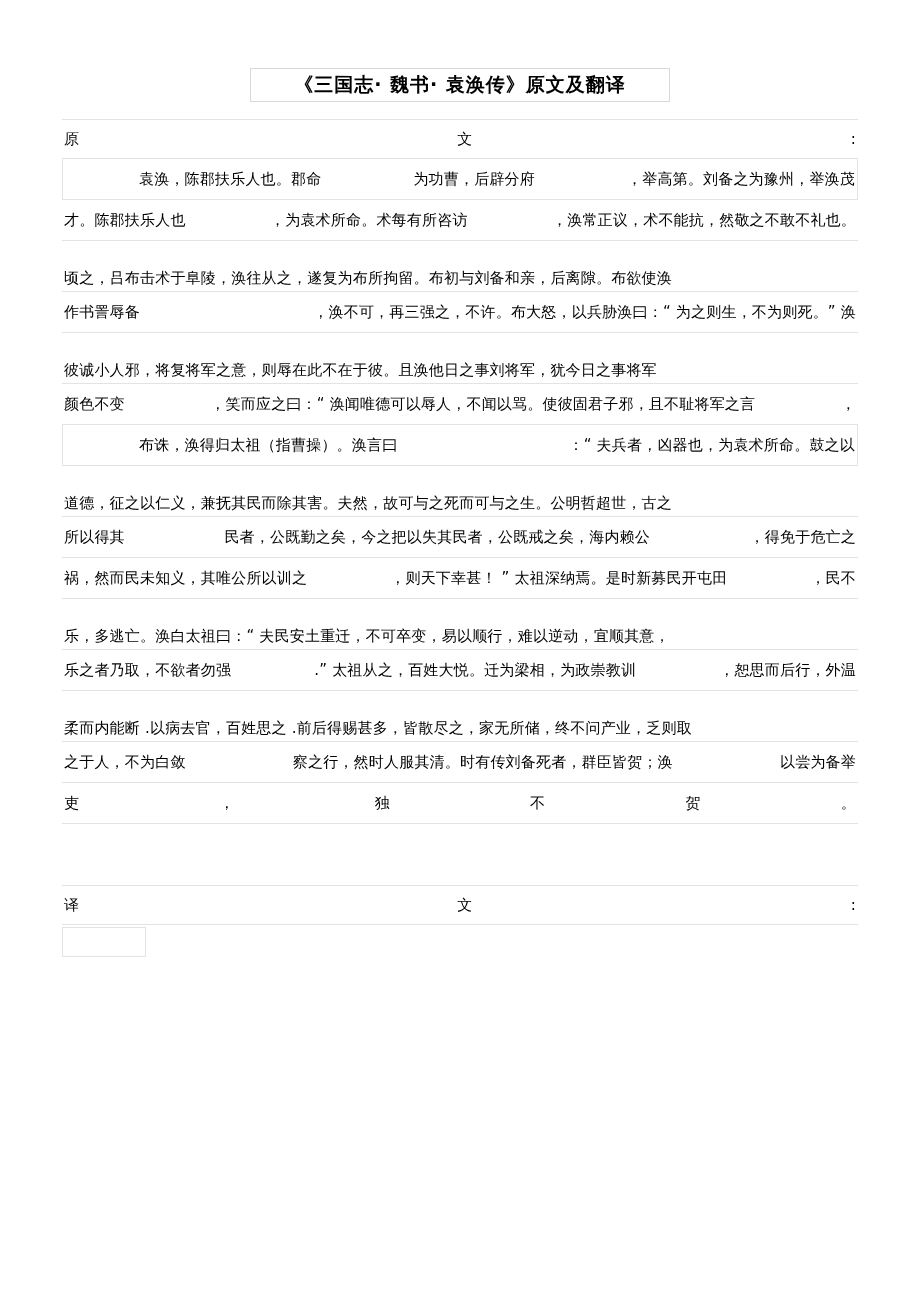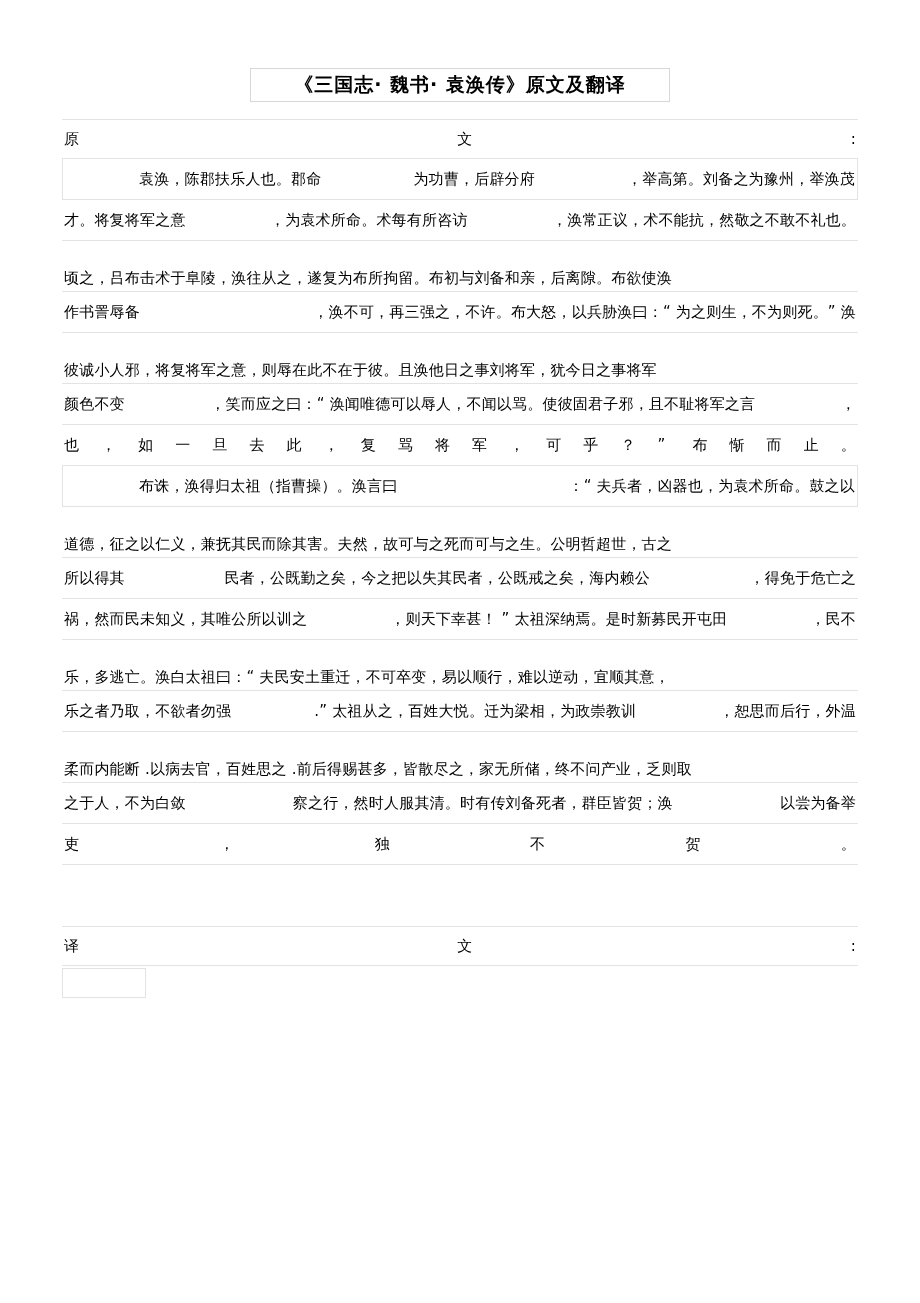--- a/index.html
+++ b/index.html
@@ -121,21 +121,21 @@
     <div class="line boxed indent">
       <div class="spread">
         <span class="seg">袁涣，陈郡扶乐人也。郡命</span>
         <span class="seg">为功曹，后辟分府</span>
         <span class="seg">，举高第。刘备之为豫州，举涣茂</span>
       </div>
     </div>
 
     <div class="line">
       <div class="spread">
-        <span class="seg">才。将复将军之意</span>
+        <span class="seg">才。陈郡扶乐人也</span>
         <span class="seg">，为袁术所命。术每有所咨访</span>
         <span class="seg">，涣常正议，术不能抗，然敬之不敢不礼也。</span>
       </div>
     </div>
 
     <div class="line">
       <span class="txt">顷之，吕布击术于阜陵，涣往从之，遂复为布所拘留。布初与刘备和亲，后离隙。布欲使涣</span>
     </div>
 
     <div class="line">
@@ -150,23 +150,20 @@
     </div>
 
     <div class="line">
       <div class="spread">
         <span class="seg">颜色不变</span>
         <span class="seg">，笑而应之曰：“ 涣闻唯德可以辱人，不闻以骂。使彼固君子邪，且不耻将军之言</span>
         <span class="seg">，</span>
       </div>
     </div>
 
-    <div class="line">
-      <span class="justify">也，如一旦去此，复骂将军，可乎？” 布惭而止。</span>
-    </div>
 
     <div class="line boxed indent">
       <div class="spread">
         <span class="seg">布诛，涣得归太祖（指曹操）。涣言曰</span>
         <span class="seg">：“ 夫兵者，凶器也，为袁术所命。鼓之以</span>
       </div>
     </div>
 
     <div class="line">
       <span class="txt">道德，征之以仁义，兼抚其民而除其害。夫然，故可与之死而可与之生。公明哲超世，古之</span>

